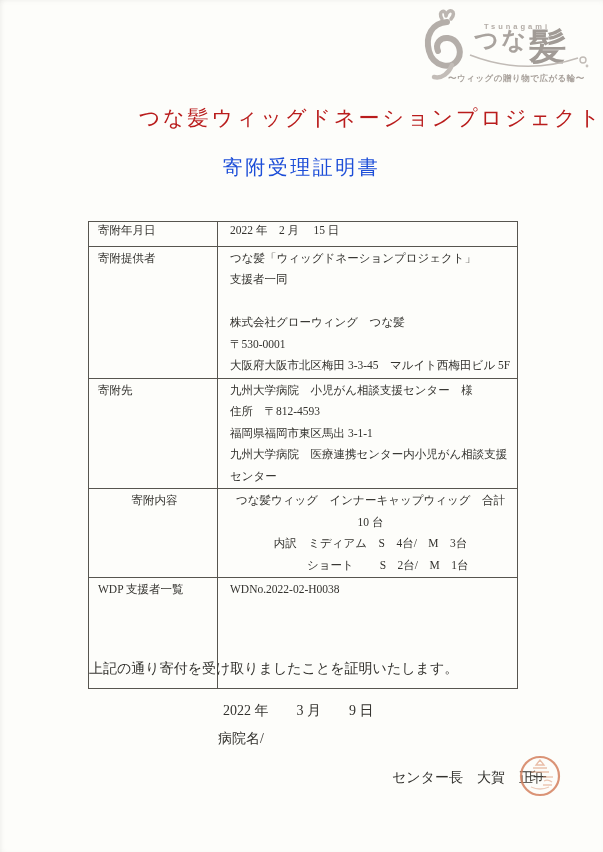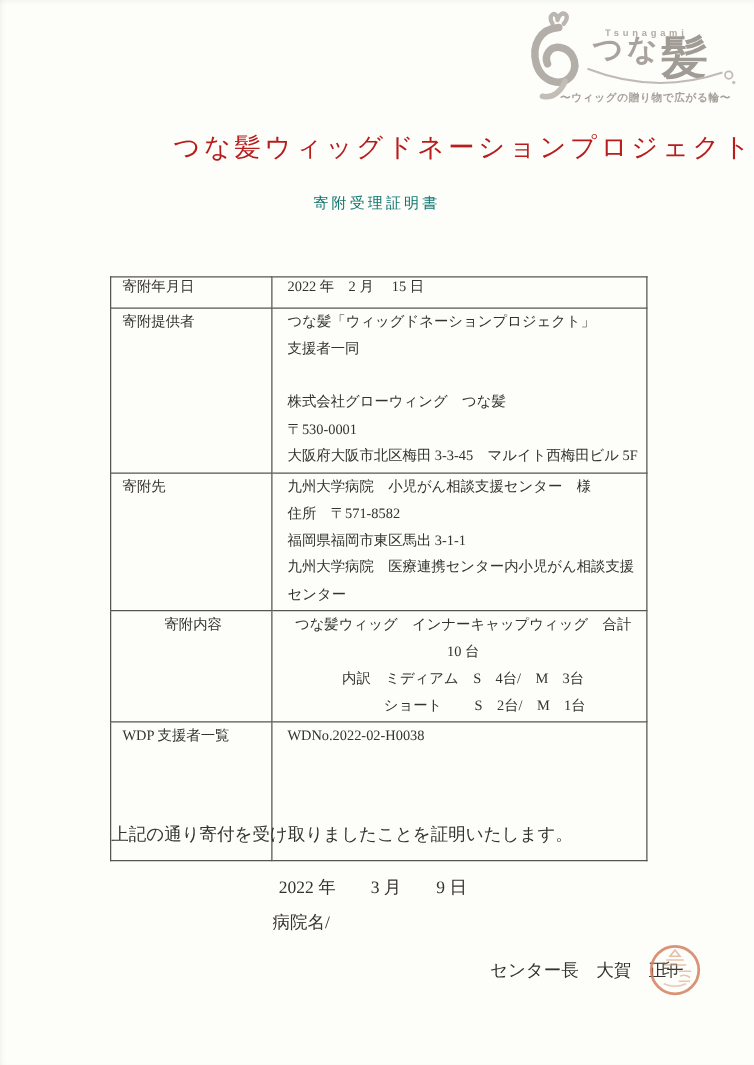--- a/index.html
+++ b/index.html
@@ -31,22 +31,22 @@
   }
 
   
   .title{
     position:absolute;left:0;top:104px;width:100%;
     text-align:right;font-size:21px;font-weight:400;
     letter-spacing:3px;margin:0;color:#b91c1c;
   }
   .subtitle{
     position:absolute;left:0;top:154px;width:100%;
-    text-align:center;font-size:12px;font-weight:400;
-    letter-spacing:2.5px;margin:0;color:#0f766e;
+    text-align:center;font-size:20px;font-weight:400;
+    letter-spacing:2.5px;margin:0;color:#1d4ed8;
   }
 
   
   .cert-table{
     position:absolute;left:88px;top:221px;width:430px;
     border-collapse:collapse;table-layout:fixed;
   }
   .cert-table td{
     border:1px solid #57554f;
     vertical-align:top;
@@ -116,21 +116,21 @@
           <div class="ln"></div>
           <div class="ln">株式会社グローウィング　つな髪</div>
           <div class="ln">〒530-0001</div>
           <div class="ln">大阪府大阪市北区梅田 3-3-45　マルイト西梅田ビル 5F</div>
         </td>
       </tr>
       <tr class="r2">
         <td class="lbl">寄附先</td>
         <td class="val">
           <div class="ln">九州大学病院　小児がん相談支援センター　様</div>
-          <div class="ln">住所　〒571-8582</div>
+          <div class="ln">住所　〒812-4593</div>
           <div class="ln">福岡県福岡市東区馬出 3-1-1</div>
           <div class="ln">九州大学病院　医療連携センター内小児がん相談支援センター</div>
         </td>
       </tr>
       <tr class="r3">
         <td class="lbl">寄附内容</td>
         <td class="val">
           <div class="ln">つな髪ウィッグ　インナーキャップウィッグ　合計 10 台</div>
           <div class="ln">内訳　ミディアム　S　4台/　M　3台</div>
           <div class="ln">　　　ショート　　 S　2台/　M　1台</div>

